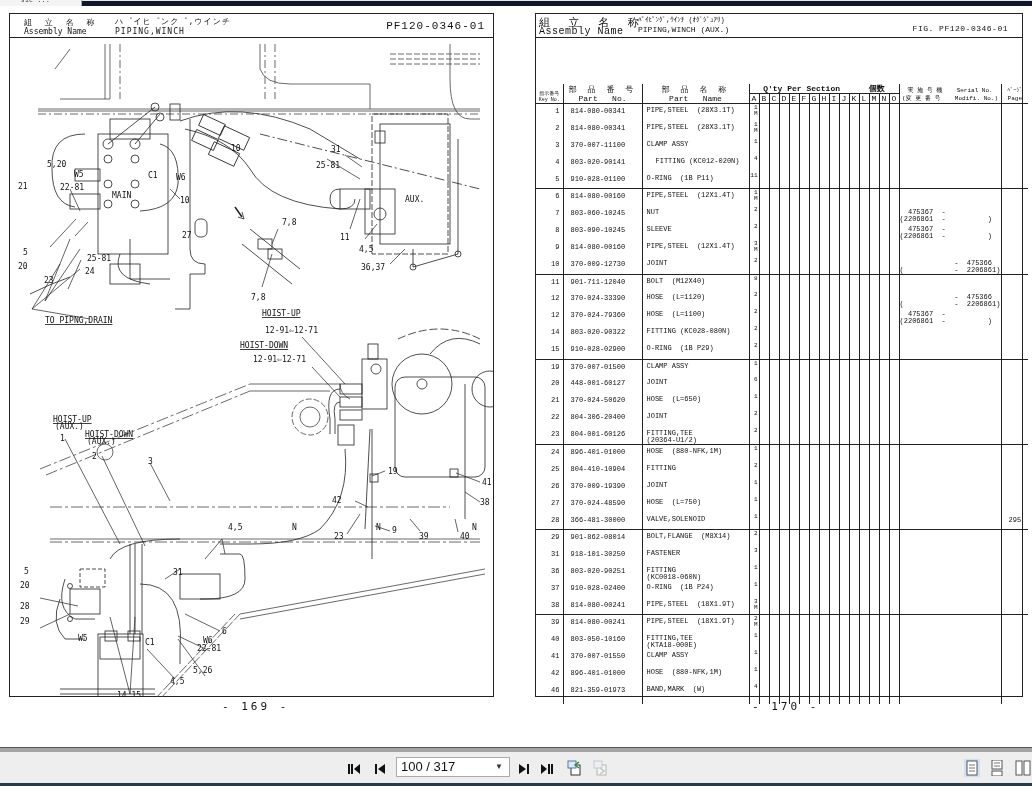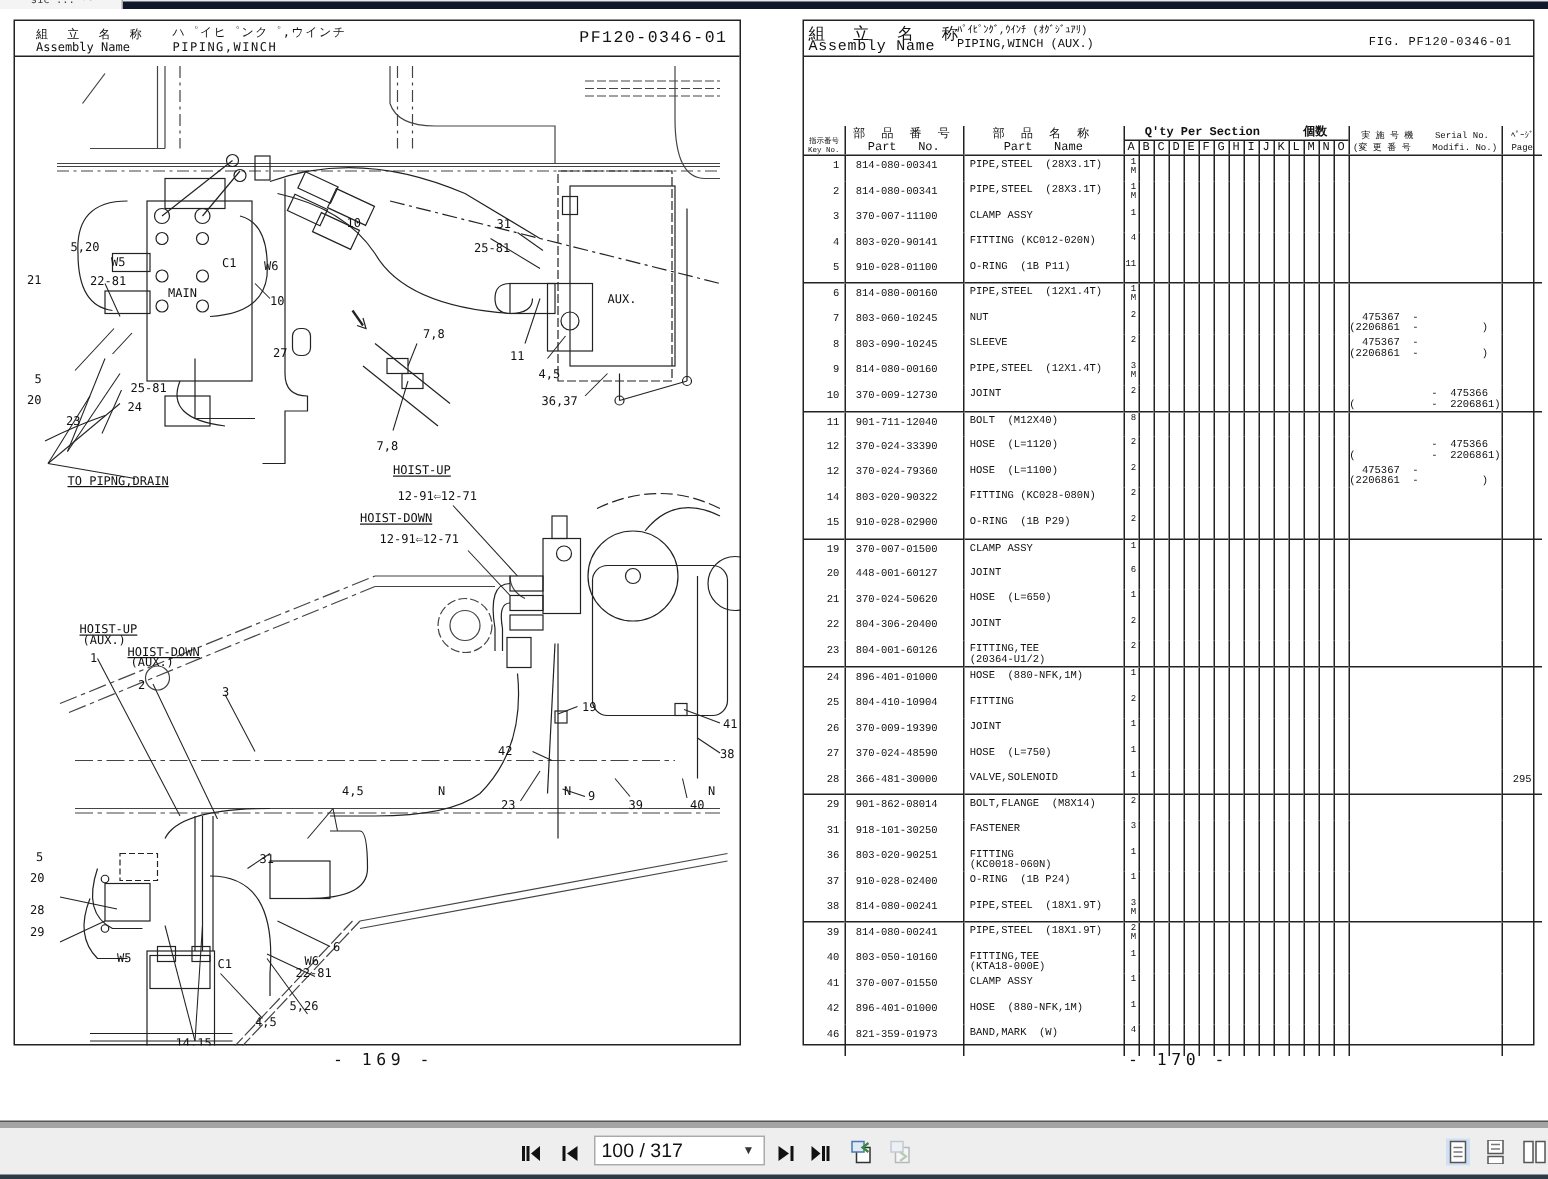--- a/index.html
+++ b/index.html
@@ -473,21 +473,21 @@
             <td></td>
             <td></td>
             <td></td>
             <td></td>
             <td class="serial"></td>
             <td class="page"></td>
           </tr>
           <tr>
             <td class="key">4</td>
             <td class="pno">803-020-90141</td>
-            <td class="pname" style="white-space: pre;">FITTING (KC012-020N)</td>
+            <td class="pname" style="white-space: pre; text-align: center;">FITTING (KC012-020N)</td>
             <td class="qa" style="white-space: pre;">4</td>
             <td></td>
             <td></td>
             <td></td>
             <td></td>
             <td></td>
             <td></td>
             <td></td>
             <td></td>
             <td></td>

